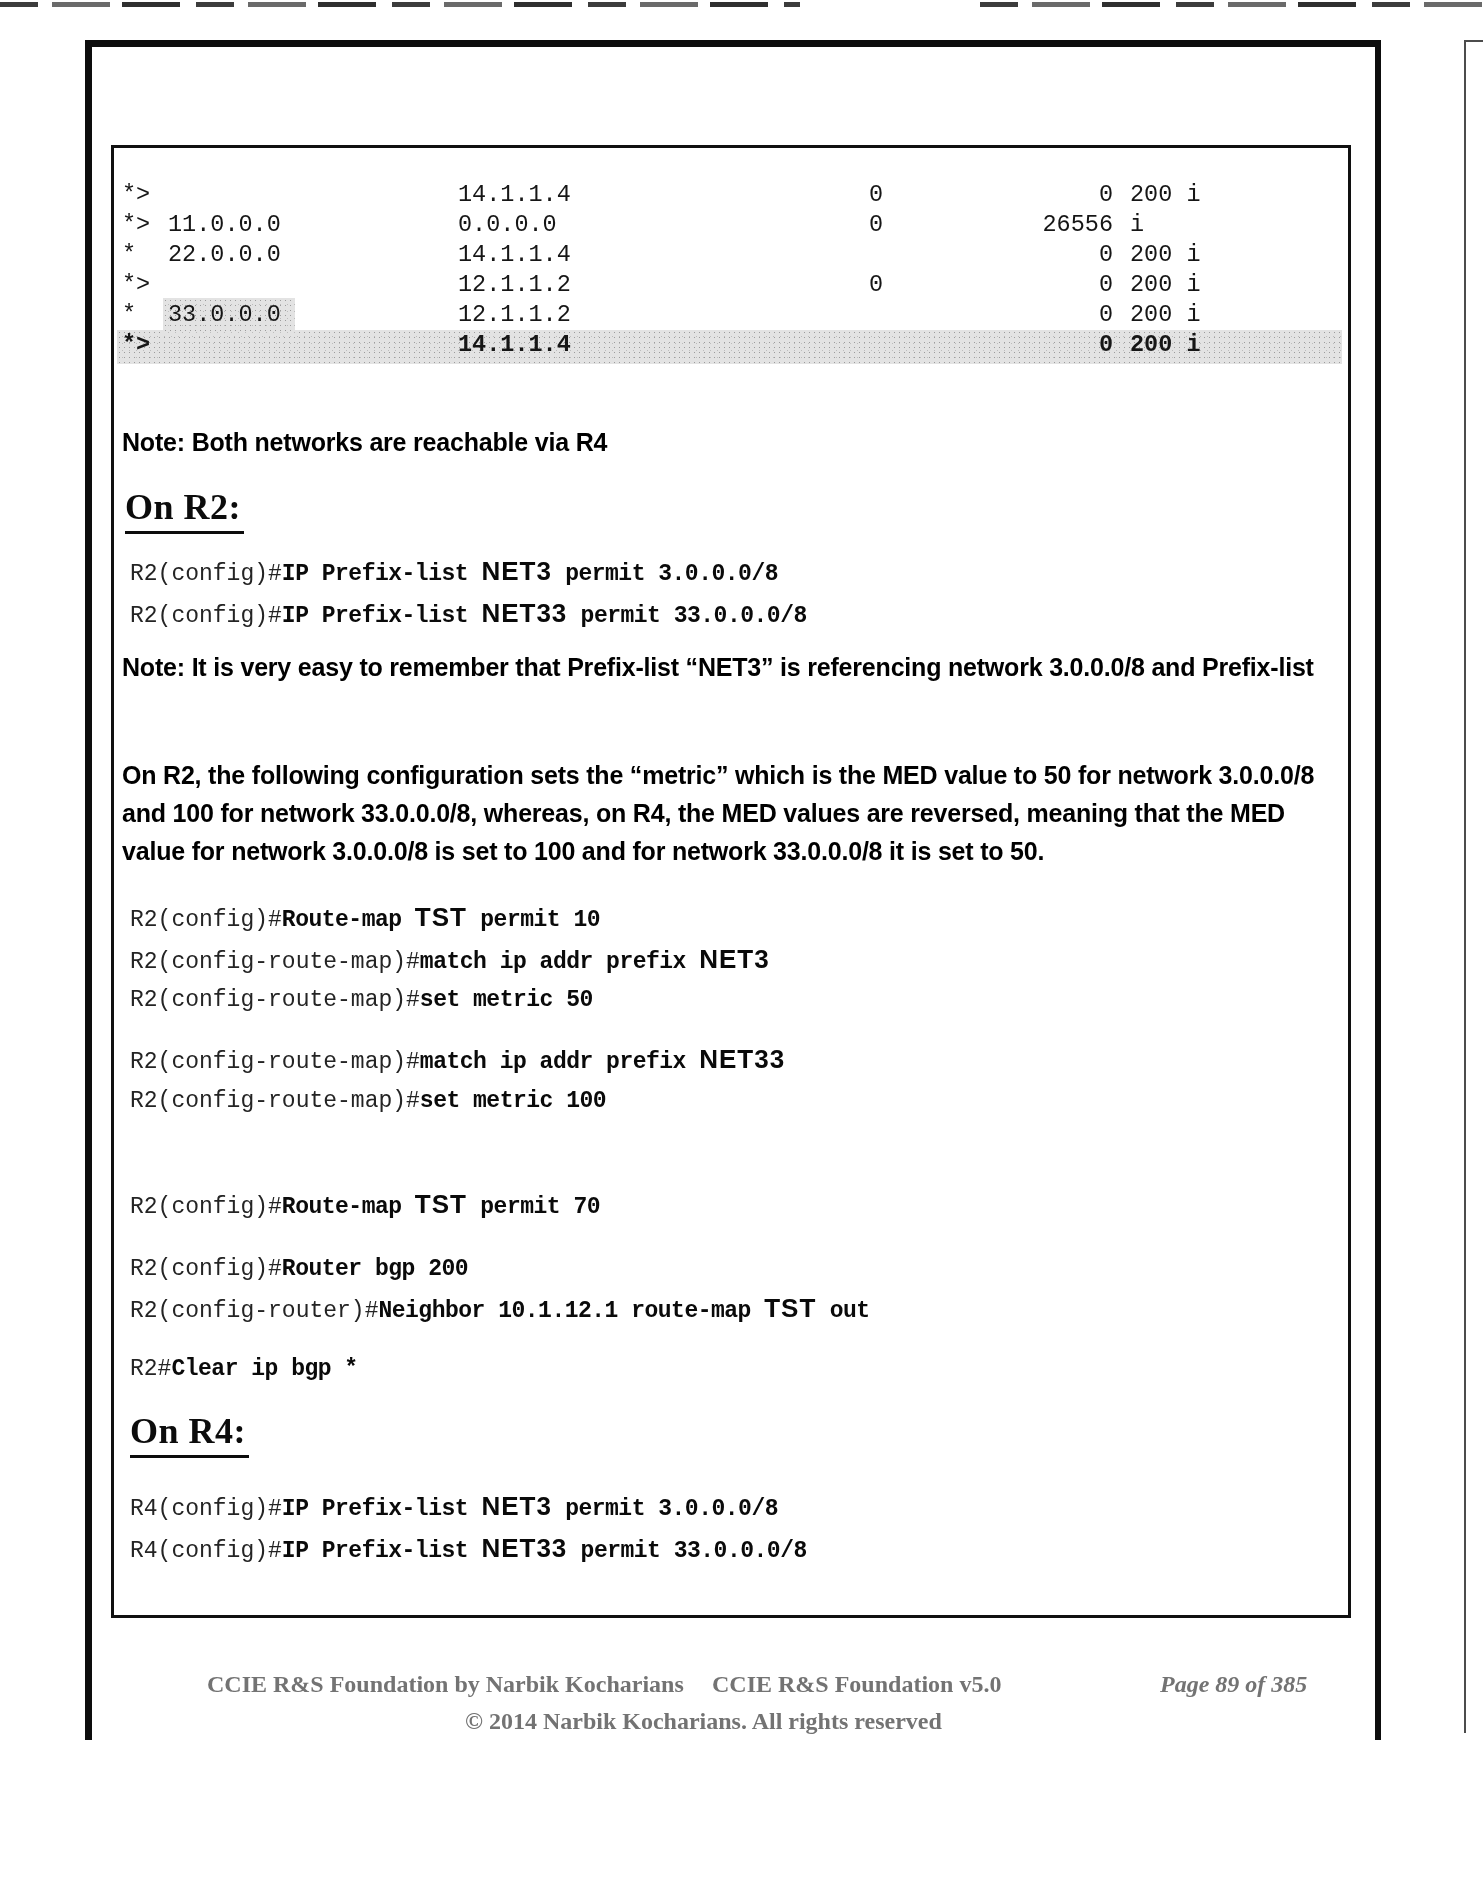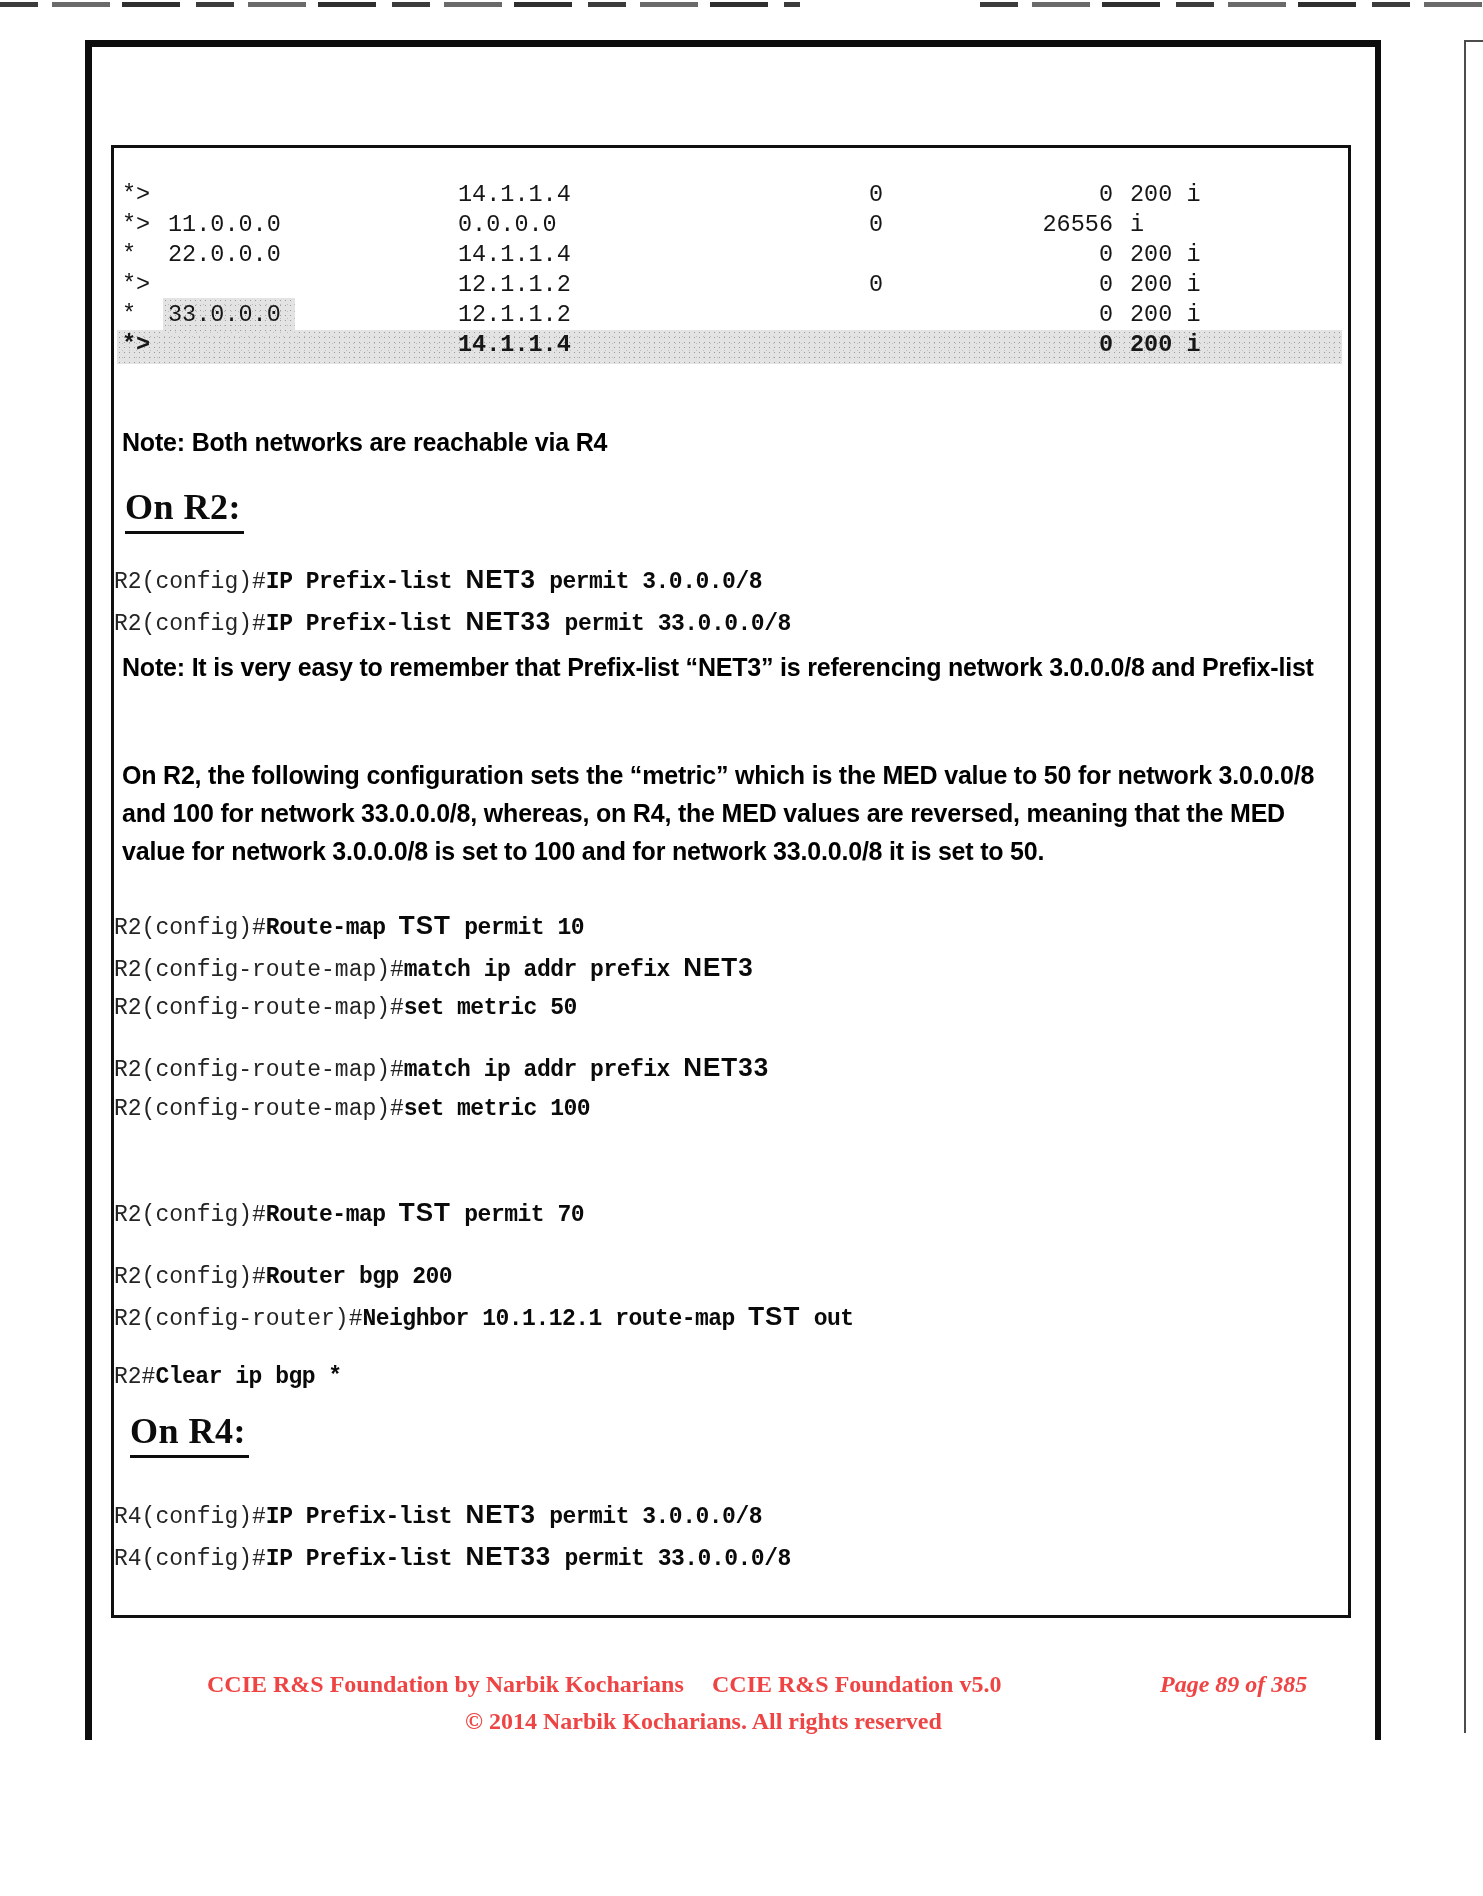--- a/index.html
+++ b/index.html
@@ -39,27 +39,27 @@
   }
   .hl-chip{display:inline-block;padding:2px 14px 4px 5px;margin:-2px 0 0 -5px;}
   .hl-row{font-weight:700;height:34px;}
   
   .para-line{font-weight:700;font-size:25px;line-height:39px;white-space:nowrap;letter-spacing:-0.2px;color:#000000;}
   .sec-heading{
     font-family:"Liberation Serif",serif;font-weight:700;font-size:36px;letter-spacing:0.5px;
     color:#0c0c0c;display:inline-block;border-bottom:3px solid #0c0c0c;padding:0 3px 3px 0;
   }
   
-  .code-block{position:absolute;left:0;margin-top:8px;}
+  .code-block{position:absolute;left:16px;}
   .code-line{font-family:"Liberation Mono","DejaVu Sans Mono",monospace;font-size:23px;line-height:38.5px;white-space:nowrap;color:#111;}
   .code-line .prompt{font-weight:400;color:#242424;}
   .code-line .cmd{font-weight:700;color:#0a0a0a;letter-spacing:-0.5px;}
   .code-line .kw{font-family:"Liberation Sans",sans-serif;font-weight:900;font-size:26px;letter-spacing:1px;color:#0a0a0a;}
   
-  .footer-item{position:absolute;font-family:"Liberation Serif",serif;font-weight:700;font-size:24px;color:#ef4444;white-space:nowrap;}
+  .footer-item{position:absolute;font-family:"Liberation Serif",serif;font-weight:700;font-size:24px;color:#737373;white-space:nowrap;}
   .italic{font-style:italic;}
 </style>
 </head>
 <body>
 
 <div class="scan-top-line"></div>
 <div class="scan-top-gap"></div>
 <div class="scan-right-line"></div>
 <div class="scan-right-tick"></div>
 

